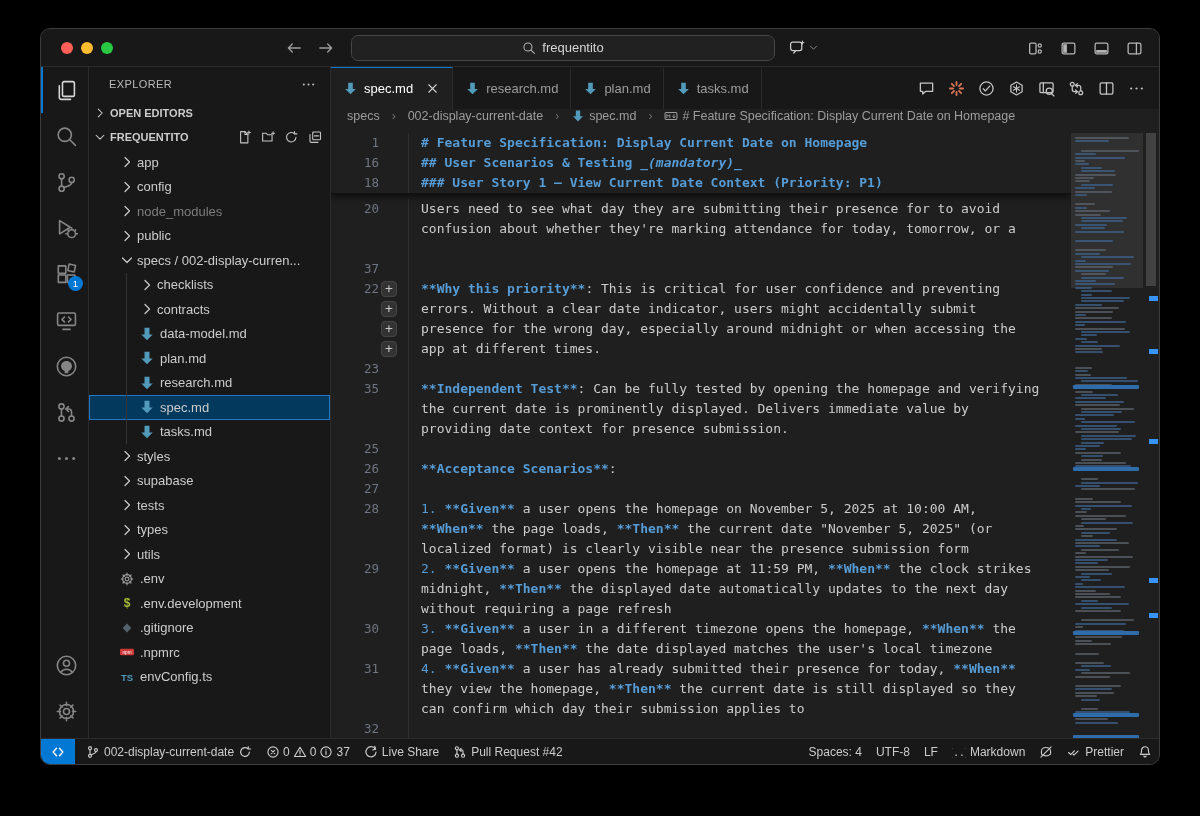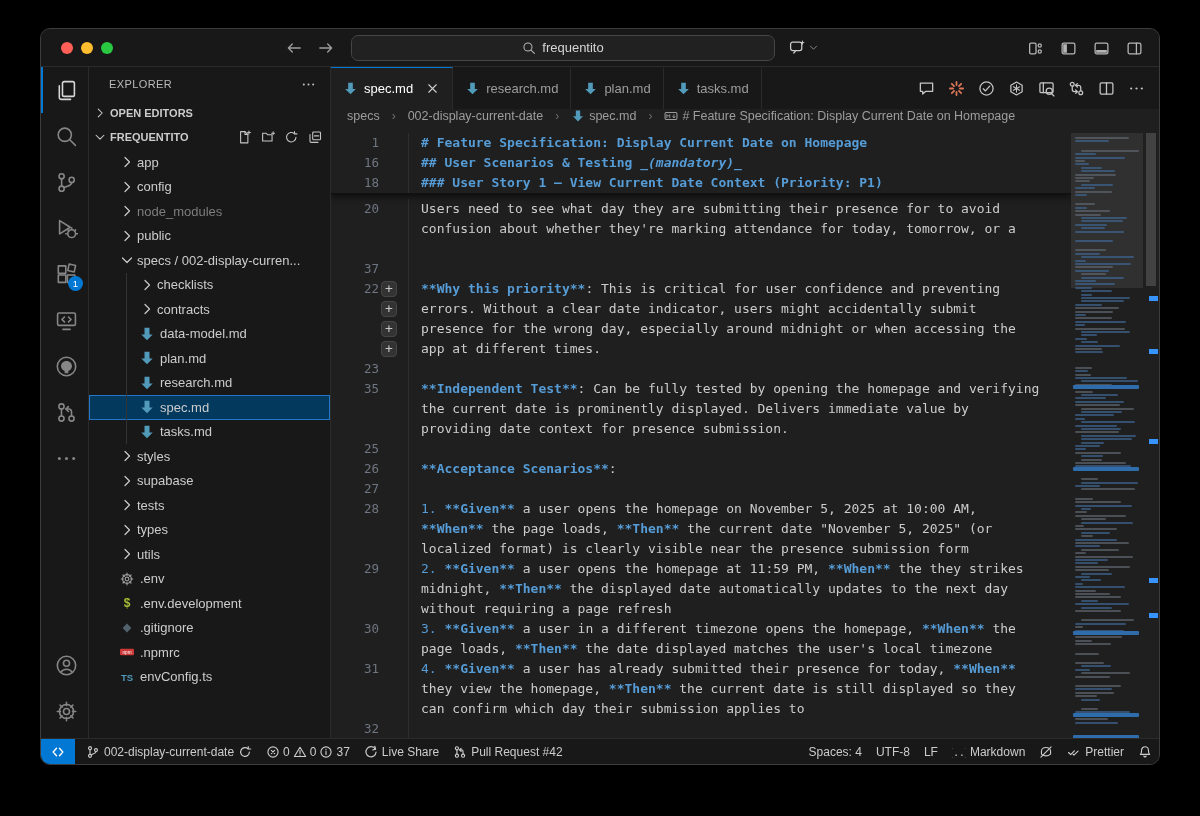--- a/index.html
+++ b/index.html
@@ -672,21 +672,21 @@
               <div class="row"><div class="numcol">23</div><div class="pluscol"></div><div class="textcol"></div></div>
               <div class="row"><div class="numcol">35</div><div class="pluscol"></div><div class="textcol"><span class="sg-b">**Independent Test**</span><span class="sg-t">: Can be fully tested by opening the homepage and verifying</span></div></div>
               <div class="row"><div class="numcol"></div><div class="pluscol"></div><div class="textcol"><span class="sg-t">the current date is prominently displayed. Delivers immediate value by</span></div></div>
               <div class="row"><div class="numcol"></div><div class="pluscol"></div><div class="textcol"><span class="sg-t">providing date context for presence submission.</span></div></div>
               <div class="row"><div class="numcol">25</div><div class="pluscol"></div><div class="textcol"></div></div>
               <div class="row"><div class="numcol">26</div><div class="pluscol"></div><div class="textcol"><span class="sg-b">**Acceptance Scenarios**</span><span class="sg-t">:</span></div></div>
               <div class="row"><div class="numcol">27</div><div class="pluscol"></div><div class="textcol"></div></div>
               <div class="row"><div class="numcol">28</div><div class="pluscol"></div><div class="textcol"><span class="sg-n">1. </span><span class="sg-b">**Given**</span><span class="sg-t"> a user opens the homepage on November 5, 2025 at 10:00 AM,</span></div></div>
               <div class="row"><div class="numcol"></div><div class="pluscol"></div><div class="textcol"><span class="sg-b">**When**</span><span class="sg-t"> the page loads, </span><span class="sg-b">**Then**</span><span class="sg-t"> the current date "November 5, 2025" (or</span></div></div>
               <div class="row"><div class="numcol"></div><div class="pluscol"></div><div class="textcol"><span class="sg-t">localized format) is clearly visible near the presence submission form</span></div></div>
-              <div class="row"><div class="numcol">29</div><div class="pluscol"></div><div class="textcol"><span class="sg-n">2. </span><span class="sg-b">**Given**</span><span class="sg-t"> a user opens the homepage at 11:59 PM, </span><span class="sg-b">**When**</span><span class="sg-t"> the they strikes</span></div></div>
+              <div class="row"><div class="numcol">29</div><div class="pluscol"></div><div class="textcol"><span class="sg-n">2. </span><span class="sg-b">**Given**</span><span class="sg-t"> a user opens the homepage at 11:59 PM, </span><span class="sg-b">**When**</span><span class="sg-t"> the clock strikes</span></div></div>
               <div class="row"><div class="numcol"></div><div class="pluscol"></div><div class="textcol"><span class="sg-t">midnight, </span><span class="sg-b">**Then**</span><span class="sg-t"> the displayed date automatically updates to the next day</span></div></div>
               <div class="row"><div class="numcol"></div><div class="pluscol"></div><div class="textcol"><span class="sg-t">without requiring a page refresh</span></div></div>
               <div class="row"><div class="numcol">30</div><div class="pluscol"></div><div class="textcol"><span class="sg-n">3. </span><span class="sg-b">**Given**</span><span class="sg-t"> a user in a different timezone opens the homepage, </span><span class="sg-b">**When**</span><span class="sg-t"> the</span></div></div>
               <div class="row"><div class="numcol"></div><div class="pluscol"></div><div class="textcol"><span class="sg-t">page loads, </span><span class="sg-b">**Then**</span><span class="sg-t"> the date displayed matches the user's local timezone</span></div></div>
               <div class="row"><div class="numcol">31</div><div class="pluscol"></div><div class="textcol"><span class="sg-n">4. </span><span class="sg-b">**Given**</span><span class="sg-t"> a user has already submitted their presence for today, </span><span class="sg-b">**When**</span></div></div>
               <div class="row"><div class="numcol"></div><div class="pluscol"></div><div class="textcol"><span class="sg-t">they view the homepage, </span><span class="sg-b">**Then**</span><span class="sg-t"> the current date is still displayed so they</span></div></div>
               <div class="row"><div class="numcol"></div><div class="pluscol"></div><div class="textcol"><span class="sg-t">can confirm which day their submission applies to</span></div></div>
               <div class="row"><div class="numcol">32</div><div class="pluscol"></div><div class="textcol"></div></div>
             </div>
           <div class="sticky mono" id="sticky">

